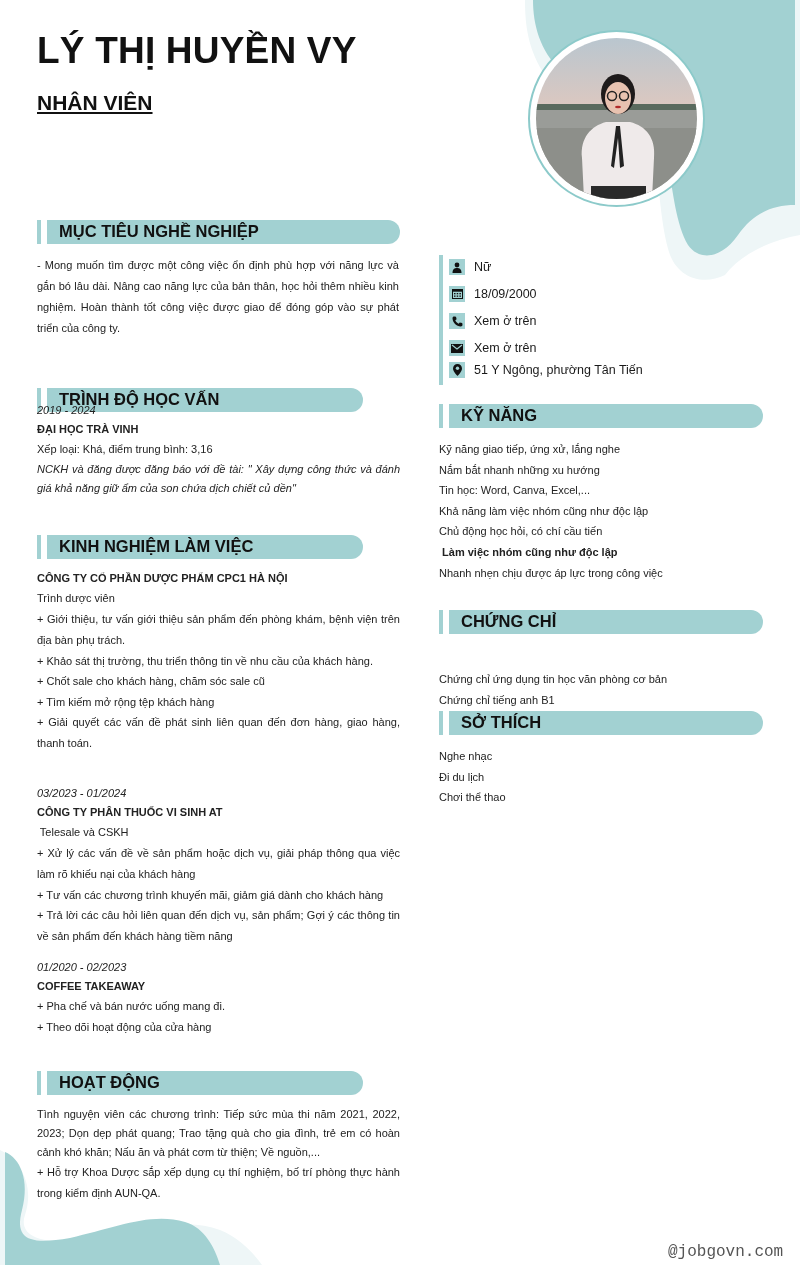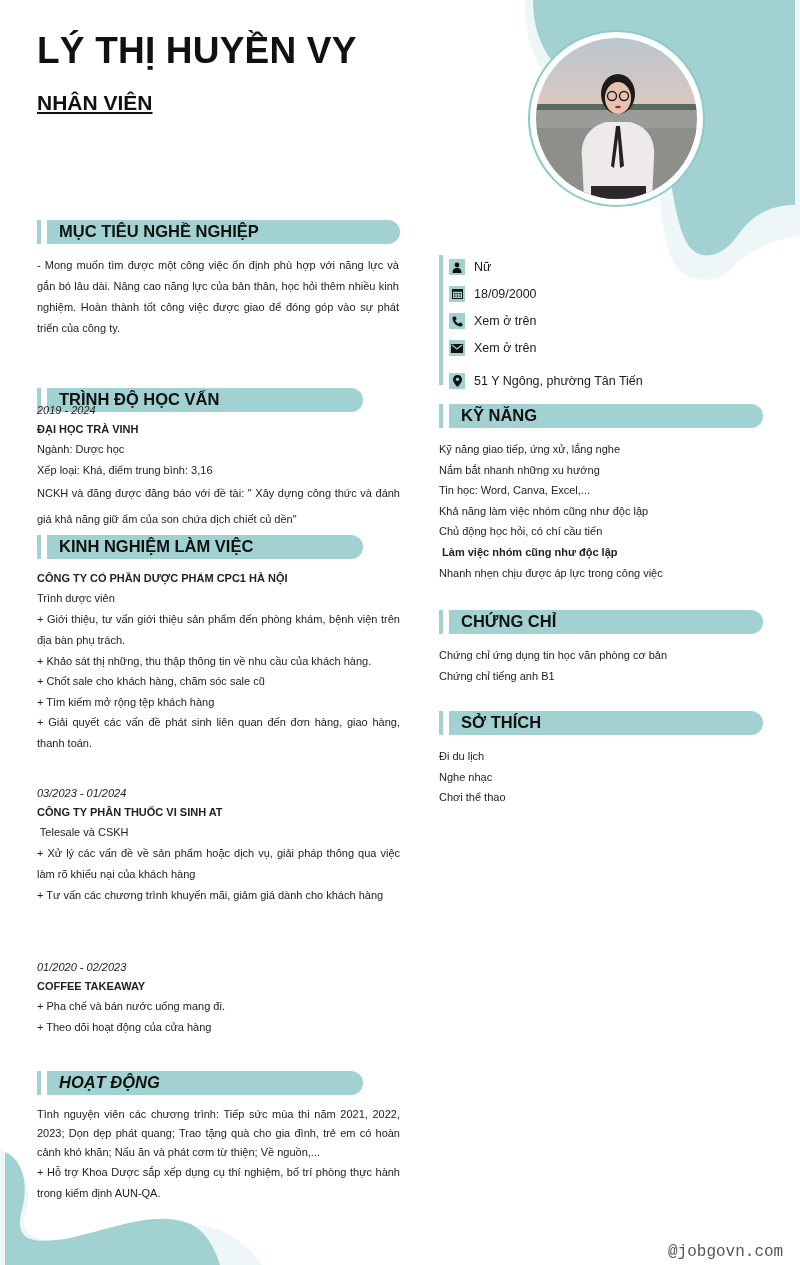--- a/index.html
+++ b/index.html
@@ -88,57 +88,57 @@
 <div class="col para" style="left:37px; top:255px; width:362px;">-  Mong muốn tìm được một công việc ổn định phù hợp với năng lực và gắn bó lâu dài. Nâng cao năng lực của bản thân, học hỏi thêm nhiều kinh nghiệm. Hoàn thành tốt công việc được giao để đóng góp vào sự phát triển của công ty.</div>
 
 <div class="section-head" style="left:37px; top:388px; width:326px;">
   <div class="tick"></div>
   <div class="bar"></div>
   <div class="title">TRÌNH ĐỘ HỌC VẤN</div>
 </div>
 <div class="col" style="left:37px; top:401px; width:363px;">
   <div class="date">2019 - 2024</div>
   <div class="org">ĐẠI HỌC TRÀ VINH</div>
-  <div class="line">Ngành: Dược học</div>
   <div class="line">Xếp loại: Khá, điểm trung bình: 3,16</div>
-  <div class="para" style="line-height:26px;">NCKH và đăng được đăng báo với đề tài: " Xây dựng công thức và đánh giá khả năng giữ ẩm của son chứa dịch chiết củ dền"</div>
+  <div class="para" style="line-height:19px;font-style:italic;">NCKH và đăng được đăng báo với đề tài: " Xây dựng công thức và đánh giá khả năng giữ ẩm của son chứa dịch chiết củ dền"</div>
 </div>
 
 <div class="section-head" style="left:37px; top:535px; width:326px;">
   <div class="tick"></div>
   <div class="bar"></div>
   <div class="title">KINH NGHIỆM LÀM VIỆC</div>
 </div>
 
 <div class="col" style="left:37px; top:569px; width:363px;">
   <div class="org">CÔNG TY CỔ PHẦN DƯỢC PHẨM CPC1 HÀ NỘI</div>
   <div class="line">Trình dược viên</div>
   <div class="para">+ Giới thiệu, tư vấn giới thiệu sản phẩm đến phòng khám, bệnh viện trên địa bàn phụ trách.</div>
-  <div class="line">+ Khảo sát thị những, thu thập thông tin về nhu cầu của khách hàng.</div>
+  <div class="line">+ Khảo sát thị trường, thu triển thông tin về nhu cầu của khách hàng.</div>
   <div class="line">+ Chốt sale cho khách hàng, chăm sóc sale cũ</div>
   <div class="line">+ Tìm kiếm mở rộng tệp khách hàng</div>
   <div class="para">+ Giải quyết các vấn đề phát sinh liên quan đến đơn hàng, giao hàng, thanh toán.</div>
 </div>
 
 <div class="col" style="left:37px; top:784px; width:363px;">
   <div class="date">03/2023 - 01/2024</div>
   <div class="org">CÔNG TY PHÂN THUỐC VI SINH AT</div>
   <div class="line" style="white-space:pre;"> Telesale và CSKH</div>
   <div class="para">+ Xử lý các vấn đề về sản phẩm hoặc dịch vụ, giải pháp thông qua việc làm rõ khiếu nại của khách hàng</div>
   <div class="line">+ Tư vấn các chương trình khuyến mãi, giảm giá dành cho khách hàng</div>
+  <div class="para">+ Trả lời các câu hỏi liên quan đến dịch vụ, sản phẩm; Gợi ý các thông tin về sản phẩm đến khách hàng tiềm năng</div>
 </div>
 
 <div class="col" style="left:37px; top:958px; width:363px;">
   <div class="date">01/2020 - 02/2023</div>
   <div class="org">COFFEE TAKEAWAY</div>
   <div class="line">+ Pha chế và bán nước uống mang đi.</div>
   <div class="line">+ Theo dõi hoạt động của cửa hàng</div>
 </div>
 
-<div class="section-head" style="left:37px; top:1071px; width:326px;font-style:italic;">
+<div class="section-head" style="left:37px; top:1071px; width:326px;">
   <div class="tick"></div>
   <div class="bar"></div>
   <div class="title">HOẠT ĐỘNG</div>
 </div>
 <div class="col" style="left:37px; top:1105px; width:363px;">
   <div class="para" style="line-height:19px;">Tình nguyện viên các chương trình: Tiếp sức mùa thi năm 2021, 2022, 2023; Dọn dẹp phát quang; Trao tặng quà cho gia đình, trẻ em có hoàn cảnh khó khăn; Nấu ăn và phát cơm từ thiện; Về nguồn,...</div>
   <div class="para">+ Hỗ trợ Khoa Dược sắp xếp dụng cụ thí nghiệm, bố trí phòng thực hành trong kiểm định AUN-QA.</div>
 </div>
 
 <div class="contact">
@@ -184,21 +184,21 @@
   <div class="row" style="top:84px;">
     <span class="ic">
       <svg width="12" height="9" viewBox="0 0 12 9">
           <rect x="0" y="0" width="12" height="9" fill="#111"></rect>
           <path d="M1,1 L6,5 L11,1" fill="none" stroke="#a2d1d2" stroke-width="1.2"></path>
         </svg>
     </span>
     <span class="txt">Xem ở trên</span>
   </div>
 
-  <div class="row" style="top:117px;justify-content:flex-end;">
+  <div class="row" style="top:106px;justify-content:flex-end;">
     <span class="ic">
       <svg width="9" height="12" viewBox="0 0 9 12">
           <path d="M4.5,0 C2,0 0,2 0,4.5 C0,7.5 4.5,12 4.5,12 C4.5,12 9,7.5 9,4.5 C9,2 7,0 4.5,0 Z" fill="#111"></path>
           <circle cx="4.5" cy="4.3" r="1.7" fill="#a2d1d2"></circle>
         </svg>
     </span>
     <span class="txt">51 Y Ngông, phường Tân Tiến</span>
   </div>
 </div>
 
@@ -215,29 +215,29 @@
   <div class="line">Chủ động học hỏi, có chí cầu tiến</div>
   <div class="line" style="white-space:pre;font-weight:bold;"> Làm việc nhóm cũng như độc lập</div>
   <div class="line">Nhanh nhẹn chịu được áp lực trong công việc</div>
 </div>
 
 <div class="section-head" style="left:439px; top:610px; width:324px;">
   <div class="tick"></div>
   <div class="bar"></div>
   <div class="title">CHỨNG CHỈ</div>
 </div>
-<div class="col" style="left:439px; top:645px; width:330px;">
+<div class="col" style="left:439px; top:669px; width:330px;">
   <div class="line">Chứng chỉ ứng dụng tin học văn phòng cơ bản</div>
   <div class="line">Chứng chỉ tiếng anh B1</div>
 </div>
 
 <div class="section-head" style="left:439px; top:711px; width:324px;">
   <div class="tick"></div>
   <div class="bar"></div>
   <div class="title">SỞ THÍCH</div>
 </div>
 <div class="col" style="left:439px; top:746px; width:330px;">
+  <div class="line">Nghe nhạc</div>
   <div class="line">Đi du lịch</div>
-  <div class="line">Nghe nhạc</div>
   <div class="line">Chơi thể thao</div>
 </div>
 
 <div class="watermark">@jobgovn.com</div>
 
 </body></html>

